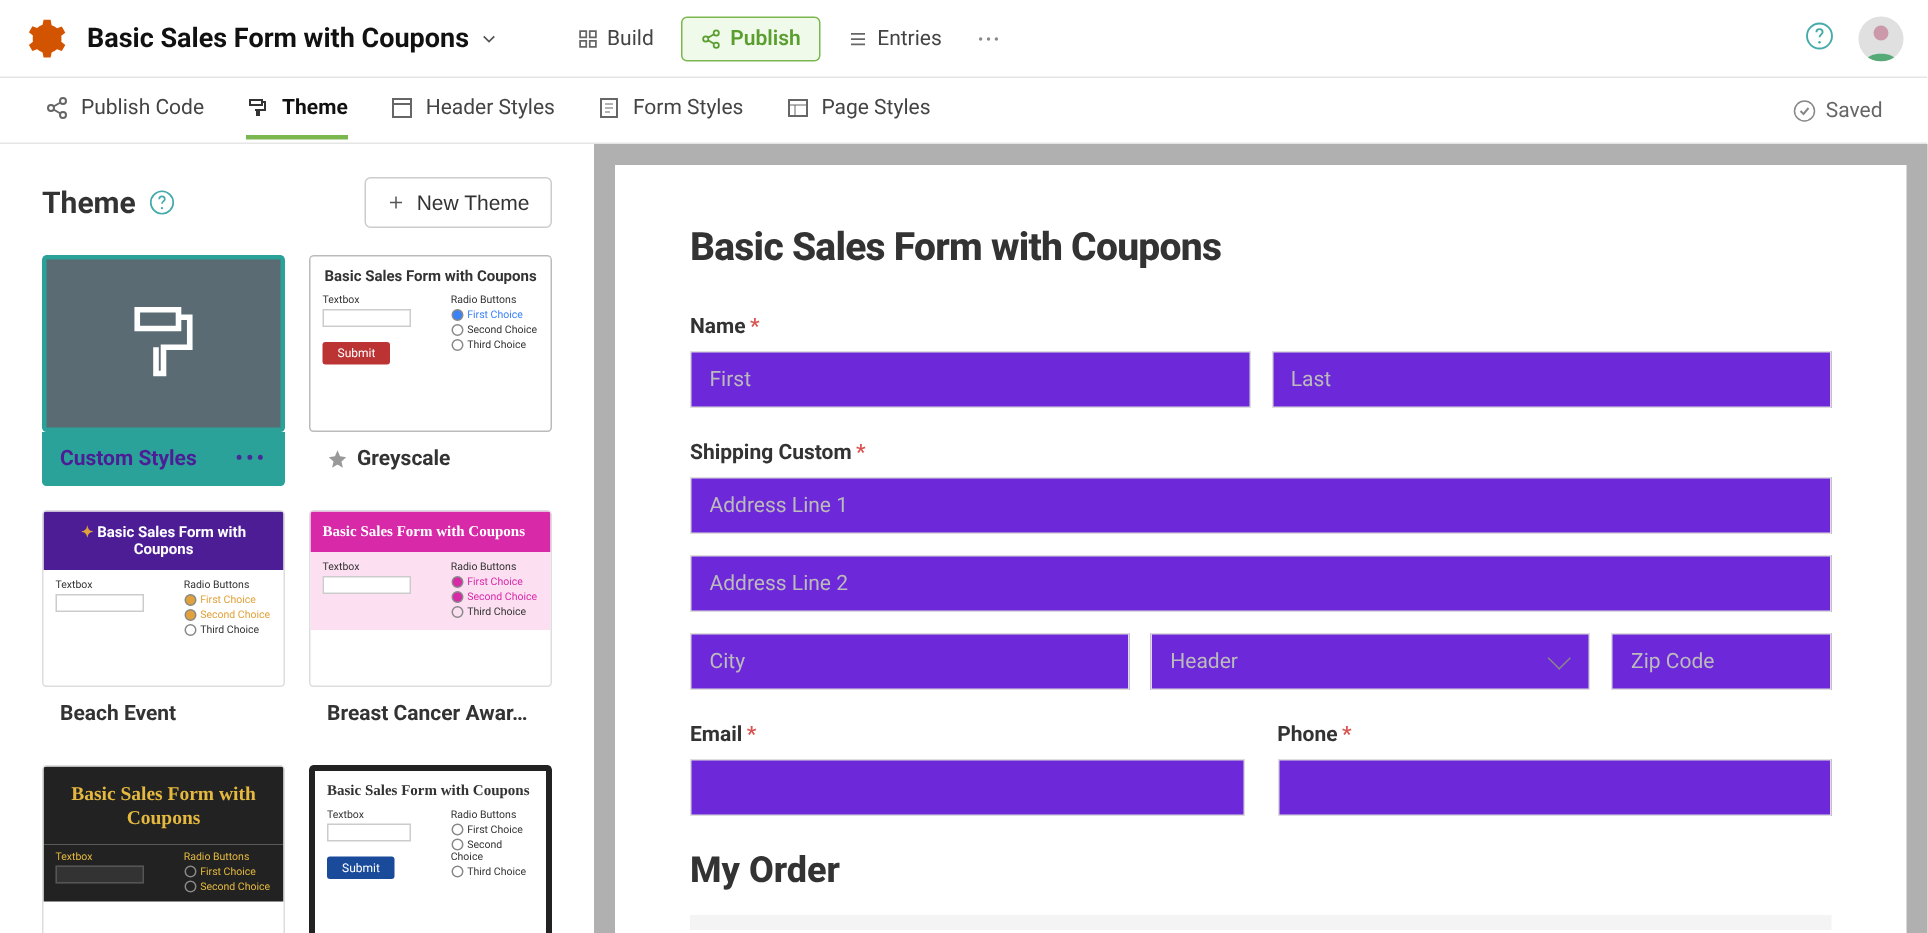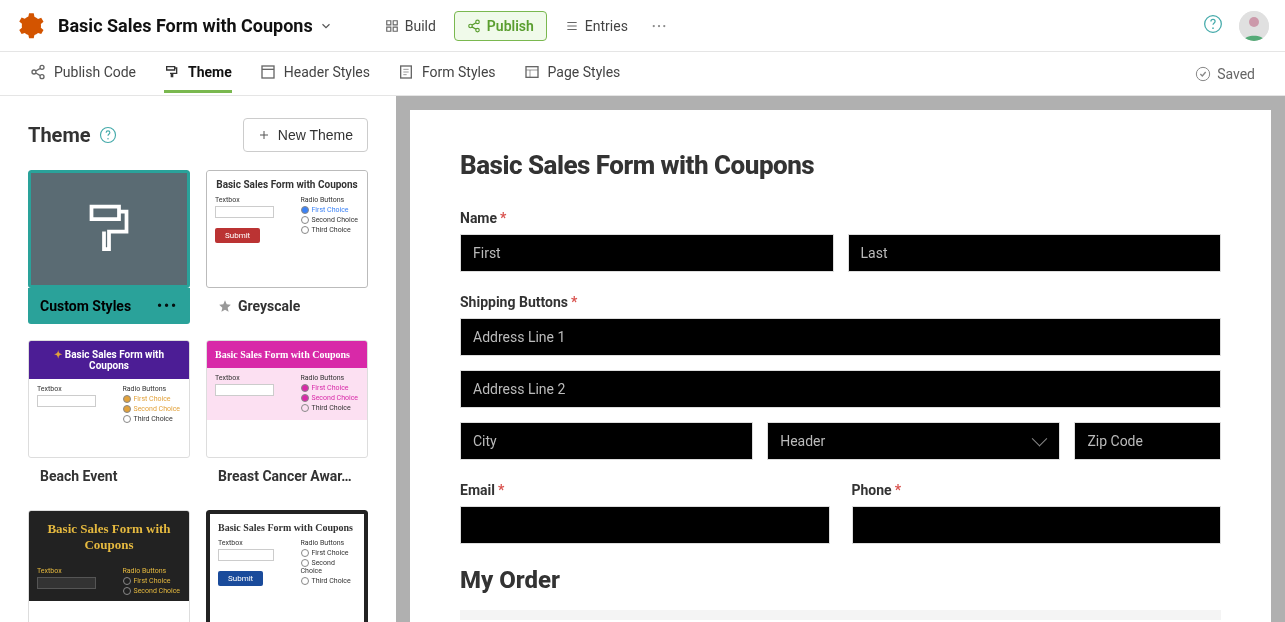--- a/index.html
+++ b/index.html
@@ -34,21 +34,21 @@
   .sidebar-head { display: flex; align-items: center; margin-bottom: 18px; }
   .sidebar-title { font-size: 20px; font-weight: 700; margin-right: 8px; }
   .help-inline { width: 18px; height: 18px; display:inline-flex; }
   .new-theme-btn { margin-left: auto; border: 1px solid #ccc; border-radius: 4px; padding: 8px 14px; background: #fff; cursor: pointer; display: inline-flex; align-items: center; gap: 8px; font-size: 14px; color:#333; }
 
   .theme-grid { display: grid; grid-template-columns: 1fr 1fr; gap: 16px; }
   .theme-card { border-radius: 3px; overflow: hidden; cursor: pointer; }
   .theme-thumb { height: 118px; border: 1px solid #ddd; border-radius: 3px; overflow: hidden; position: relative; background: #fff; }
   .theme-card.selected .theme-thumb { border: 3px solid #2aa29a; }
   .theme-caption { display: flex; align-items: center; padding: 10px 12px; font-size: 14px; font-weight: 700; gap: 6px; }
-  .theme-card.selected .theme-caption { background: #2aa29a; color: #000000; justify-content: space-between; }
+  .theme-card.selected .theme-caption { background: #2aa29a; color: #4c1d95; justify-content: space-between; }
   .dots { letter-spacing: 2px; opacity: 0.9; }
   .star { color: #999; width:14px; height:14px; }
 
   
   .tfill { position:absolute; inset:0; padding:8px; }
   .t-title { font-size: 10px; font-weight:700; margin-bottom:6px; text-align:center; }
   .t-row { display:flex; gap:27px; }
   .t-col { flex:1; font-size:7px; }
   .t-lbl { font-size:7px; margin-bottom:2px; }
   .t-input { border:1px solid #ccc; height:12px; width:100%; background:#fff; margin-bottom:4px; }
@@ -60,21 +60,21 @@
   
   .canvas-wrap { flex: 1; background: #b0b0b0; padding: 14px; overflow-y: auto; }
   .form-canvas { background: #fff; margin: 0 auto; padding: 40px 50px 10px; min-height: 100%; }
   .form-title { font-size: 26px; font-weight: 800; margin-bottom: 30px; letter-spacing: -0.5px; }
   .form-row { margin-bottom: 22px; }
   .form-label { font-size: 14px; font-weight: 700; margin-bottom: 8px; display: block; }
   .req { color: #d9534f; margin-left: 3px; }
   .field-grid { display: grid; gap: 14px; }
   .cols-2 { grid-template-columns: 1fr 1fr; }
   .cols-3 { grid-template-columns: 2.2fr 2.2fr 1.1fr; }
-  .field { border: 1px solid #ddd; height: 38px; padding: 0 12px; font-size: 14px; color: #bbb; display:flex; align-items:center; background:#000000; position:relative; }
+  .field { border: 1px solid #ddd; height: 38px; padding: 0 12px; font-size: 14px; color: #bbb; display:flex; align-items:center; background:#6d28d9; position:relative; }
   .field.select::after { content:''; position:absolute; right:14px; top:50%; width:10px; height:10px; border-right:1.5px solid #888; border-bottom:1.5px solid #888; transform: translateY(-70%) rotate(45deg); }
   .section-title { font-size: 24px; font-weight: 800; margin: 10px 0 16px; }
   .order-box { background:#f4f4f4; height:10px; }
   .two-col-fields { display:grid; grid-template-columns:1fr 1fr; gap:22px; }
 </style>
 </head>
 <body>
 
 <div class="header">
   <span class="logo-icon">
@@ -340,21 +340,21 @@
 
       <div class="form-row">
         <label class="form-label"><span>Name</span><span class="req">*</span></label>
         <div class="field-grid cols-2">
           <div class="field">First</div>
           <div class="field">Last</div>
         </div>
       </div>
 
       <div class="form-row">
-        <label class="form-label"><span>Shipping Buttons</span><span class="req">*</span></label>
+        <label class="form-label"><span>Shipping Custom</span><span class="req">*</span></label>
         <div class="field-grid" style="">
           <div class="field">Address Line 1</div>
           <div class="field">Address Line 2</div>
           <div class="field-grid cols-3">
             <div class="field">City</div>
             <div class="field select">Header</div>
             <div class="field">Zip Code</div>
           </div>
         </div>
       </div>

